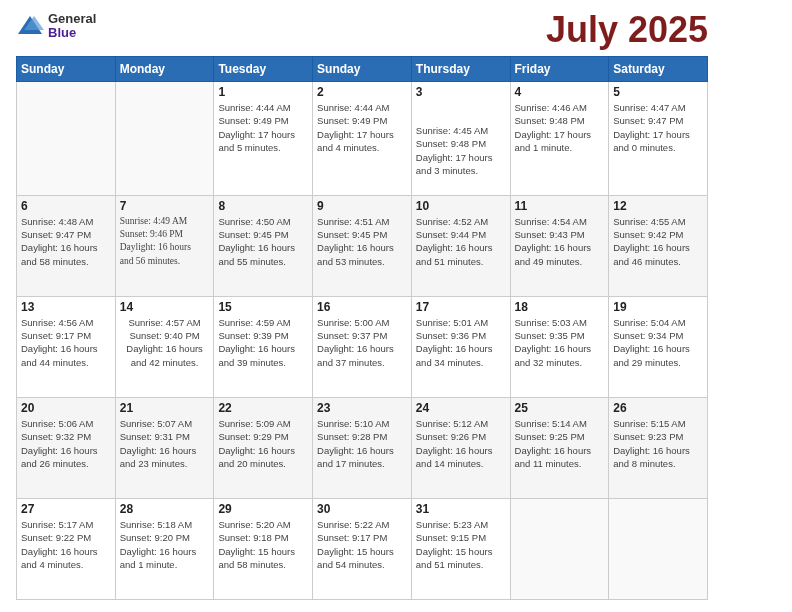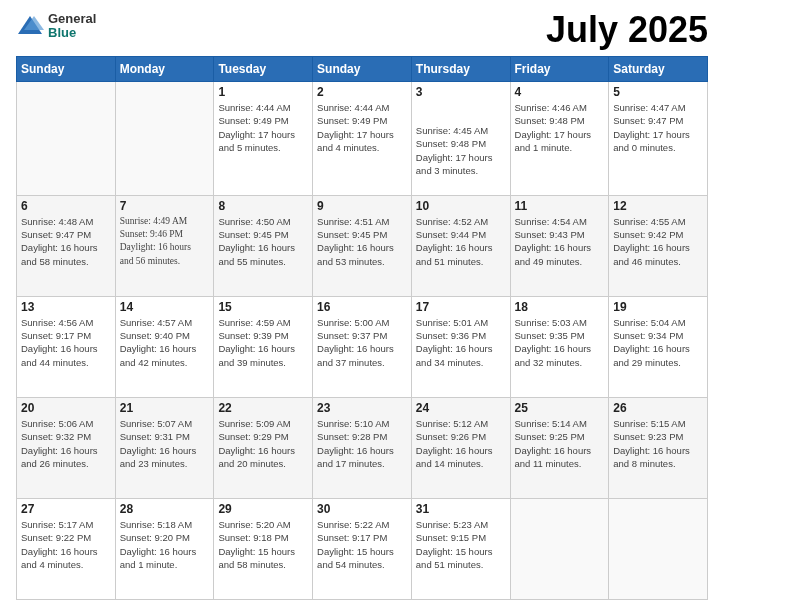--- a/index.html
+++ b/index.html
@@ -34,33 +34,33 @@
       line-height: 1.1;
     }
     .logo-general {
       font-size: 13px;
       font-weight: bold;
       color: #333;
     }
     .logo-blue {
       font-size: 13px;
       font-weight: bold;
-      color: #0f766e;
+      color: #4c1d95;
     }
     .logo-icon {
       width: 28px;
       height: 28px;
     }
     .title-block {
       text-align: right;
     }
     .title-month {
       font-size: 36px;
       font-weight: bold;
-      color: #000000;
+      color: #7f1d1d;
       line-height: 1;
     }
     .title-location {
       font-size: 14px;
       color: #444;
     }
     .calendar {
       flex: 1;
       border: 1px solid #ccc;
       border-collapse: collapse;
@@ -230,21 +230,21 @@
         <tr>
           <td>
             <span class="day-number">13</span>
             <div class="day-info" style="white-space: pre-line;">Sunrise: 4:56 AM
 Sunset: 9:17 PM
 Daylight: 16 hours
 and 44 minutes.</div>
           </td>
           <td>
             <span class="day-number">14</span>
-            <div class="day-info" style="white-space: pre-line;">Sunrise: 4:57 AM
+            <div class="day-info" style="white-space: pre-line; text-align: center;">Sunrise: 4:57 AM
 Sunset: 9:40 PM
 Daylight: 16 hours
 and 42 minutes.</div>
           </td>
           <td>
             <span class="day-number">15</span>
             <div class="day-info" style="white-space: pre-line;">Sunrise: 4:59 AM
 Sunset: 9:39 PM
 Daylight: 16 hours
 and 39 minutes.</div>

